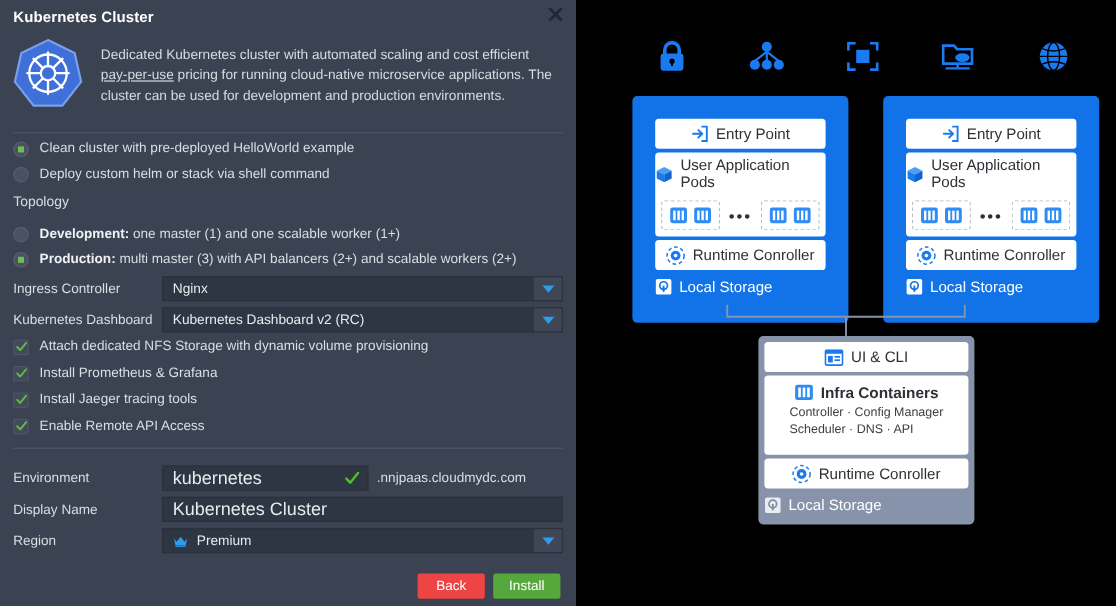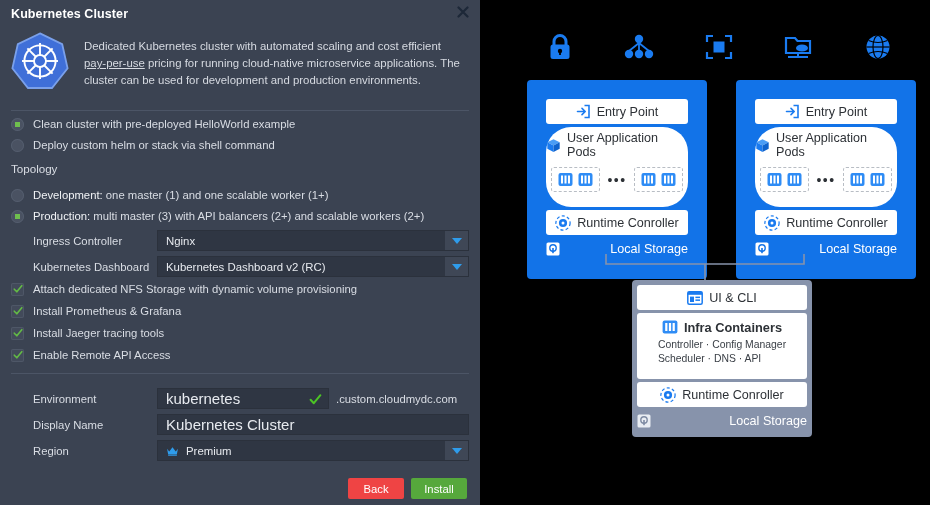--- a/index.html
+++ b/index.html
@@ -52,34 +52,34 @@
   .radio {
     width: 13px; height: 13px; border-radius: 50%;
     background: #4a5262; margin-right: 9px; flex: none;
     display: flex; align-items: center; justify-content: center;
     box-shadow: inset 0 0 0 1px #545d6e;
     cursor: pointer;
   }
   .radio.on::after {
     content: ""; width: 5px; height: 5px; background: #6fbf4e; display: block;
   }
-  .radio-label b { font-weight: normal; color: #f0f2f5; margin-top: 12px; }
+  .radio-label b { font-weight: bold; color: #f0f2f5; margin-top: 12px; }
 
   #topology-label {
     position: absolute; left: 11px; top: 162px;
     font-size: 11.6px; color: #d9dde4;
   }
 
   
   .form-row {
     position: absolute; left: 11px; width: 458px; height: 21px;
     display: flex; align-items: center;
   }
   .form-label {
-    width: 124px; flex: none; font-size: 11.3px; color: #d9dde4; margin-left: 22px;
+    width: 124px; flex: none; font-size: 11.3px; color: #d9dde4;
   }
   .select {
     position: relative; flex: 1; height: 21px; background: #2f3643;
     border: 1px solid #2b313c; display: flex; align-items: center;
     padding-left: 8px; font-size: 11.4px; color: #e7eaef; cursor: pointer;
   }
   .select .arrow {
     position: absolute; right: 0; top: 0; width: 23px; height: 19px;
     background: #3f4756; display: flex; align-items: center; justify-content: center;
   }
@@ -128,31 +128,31 @@
   .cluster {
     position: absolute; background: #1273e8; border: 2px solid #1273e8;
     border-radius: 4px; padding: 17px; display: flex; flex-direction: column; gap: 3px;
   }
   .panel {
     background: #ffffff; border-radius: 3px; display: flex; align-items: center;
     justify-content: center; color: #2d3136; font-size: 12.6px;
   }
   .panel .ico { margin-right: 6px; display: flex; align-items: center; }
   .entry { height: 25px; }
-  .pods { flex-direction: column; justify-content: flex-start; padding-top: 4px; height: 80px; border-radius: 25px; }
+  .pods { flex-direction: column; justify-content: flex-start; padding-top: 4px; height: 70px; }
   .pods-title { display: flex; align-items: center; font-size: 12.6px; color: #2d3136; }
   .pods-body { display: flex; align-items: center; justify-content: center; gap: 7px; margin-top: 8px; width: 100%; }
   .pod-group {
     border: 1px dashed #b8bdc4; border-radius: 3px; padding: 4px 6px;
     display: flex; gap: 5px;
   }
   .dots { color: #2d3136; font-size: 14px; letter-spacing: 1.5px; line-height: 8px; }
   .runtime { height: 25px; }
   .storage {
-    height: 22px; display: flex; align-items: center; justify-content: space-between;
+    height: 22px; display: flex; align-items: center; justify-content: flex-start;
     color: #ffffff; font-size: 12.6px;
   }
   .storage .ico { margin-right: 6px; display: flex; align-items: center; }
 
   #cluster-left  { left: 47px; top: 80px; width: 180px; }
   #cluster-right { left: 256px; top: 80px; width: 180px; }
 
   #control-plane {
     position: absolute; left: 152px; top: 280px; width: 180px;
     background: #8793ab; border: 2px solid #8793ab; border-radius: 4px;
@@ -277,21 +277,21 @@
     <div class="form-row" style="top:388px">
       <span class="form-label">Environment</span>
       <span class="text-input" id="env-input">
         <span>kubernetes</span>
         <span id="env-check">
           <svg width="13" height="13" viewBox="0 0 13 13">
               <path d="M1.6 6.8 L4.8 10.2 L11.4 2.2" stroke="#4cc425" stroke-width="2" fill="none" stroke-linecap="round" stroke-linejoin="round"></path>
             </svg>
         </span>
       </span>
-      <span id="env-suffix">.custom.cloudmydc.com</span>
+      <span id="env-suffix">.nnjpaas.cloudmydc.com</span>
     </div>
 
     <div class="form-row" style="top:414px">
       <span class="form-label">Display Name</span>
       <span class="text-input" id="display-name-input">
         <span>Kubernetes Cluster</span>
       </span>
     </div>
 
     <div class="form-row" style="top:440px">

